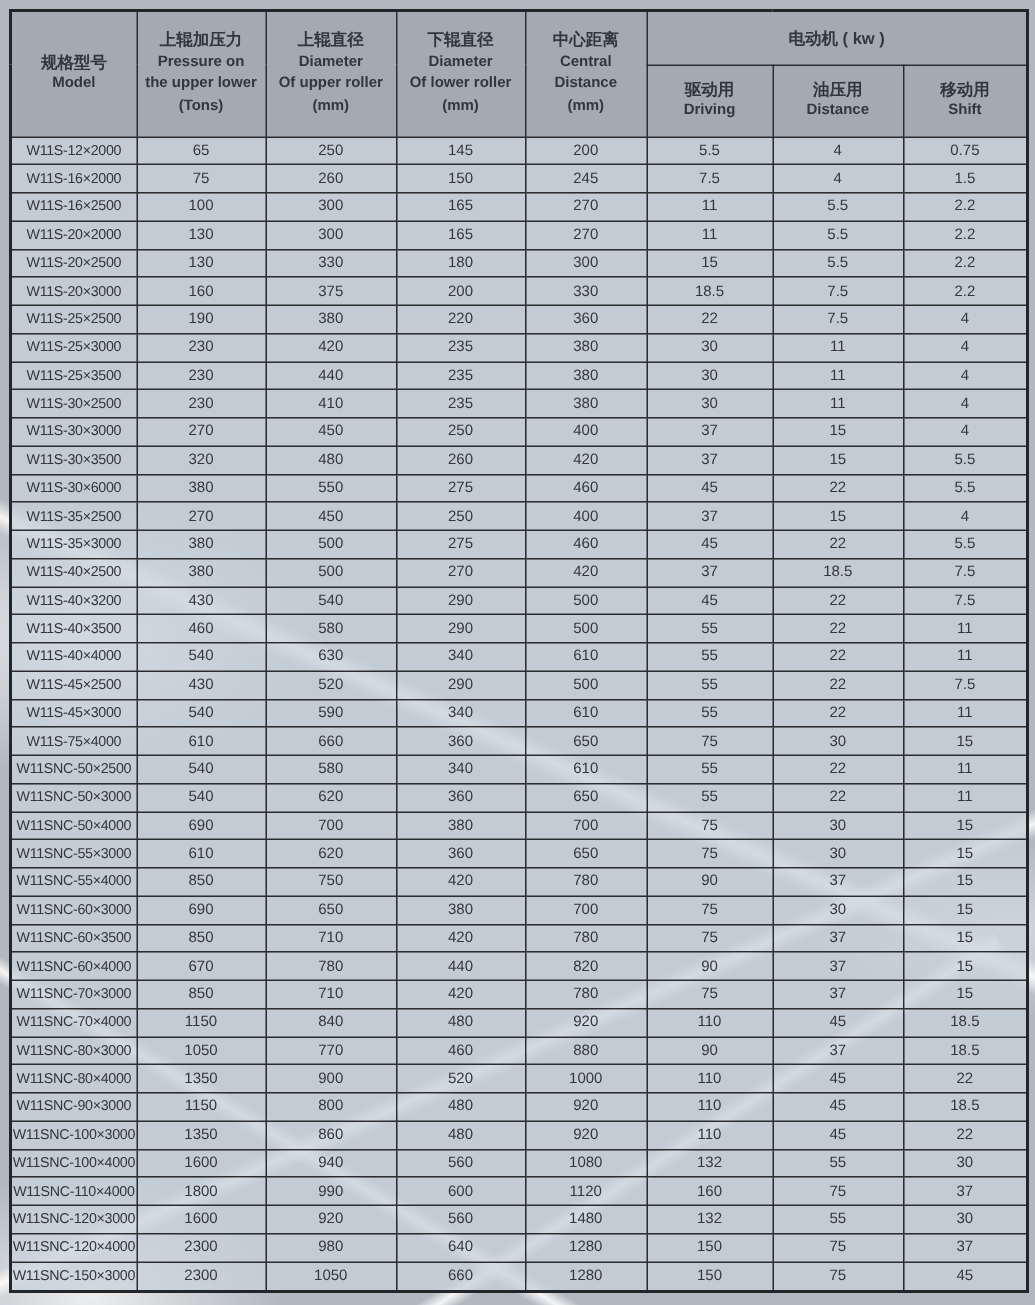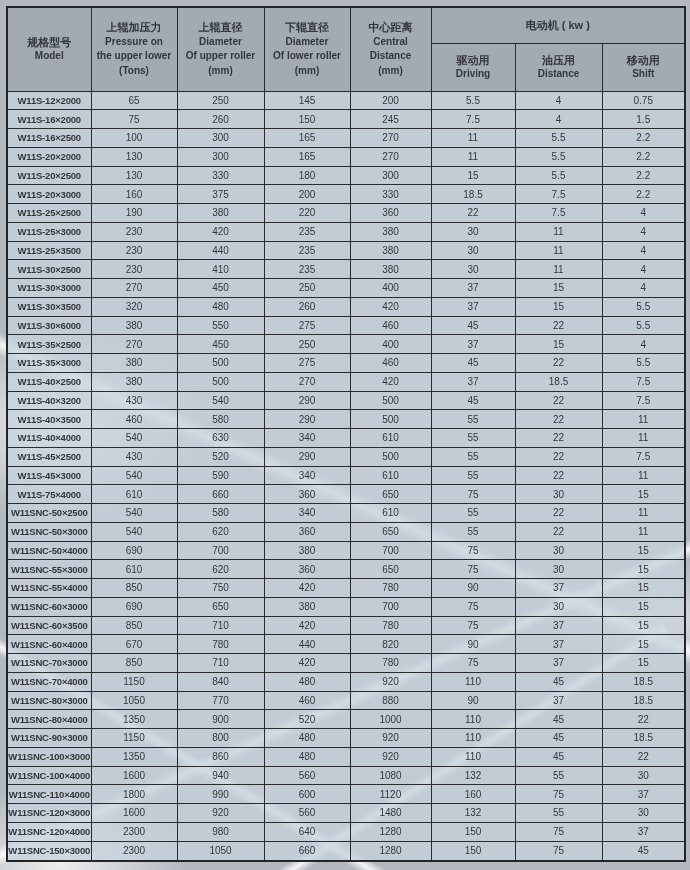--- a/index.html
+++ b/index.html
@@ -47,21 +47,21 @@
   }
   .spec thead tr.group-row { height: 36px; }
   .spec thead tr.sub-row   { height: 48px; }
   .hline { font-size: 10px; line-height: 14.5px; }
   .hline.zh { font-size: 11px; }
   .spec thead th.motor-group { font-size: 11px; }
   .spec tbody td {
     background: rgba(200,210,219,0.76);
     font-size: 10px;
   }
-  .spec tbody td.model { font-size: 9.5px; letter-spacing: -0.2px; font-weight: bold; }
+  .spec tbody td.model { font-size: 9.5px; letter-spacing: -0.2px; }
 </style>
 </head>
 <body>
 
 <div class="bg-layer">
   <div class="streak s1"></div>
   <div class="streak s2"></div>
   <div class="streak s3"></div>
   <div class="streak s4"></div>
   <div class="glow g1"></div>

